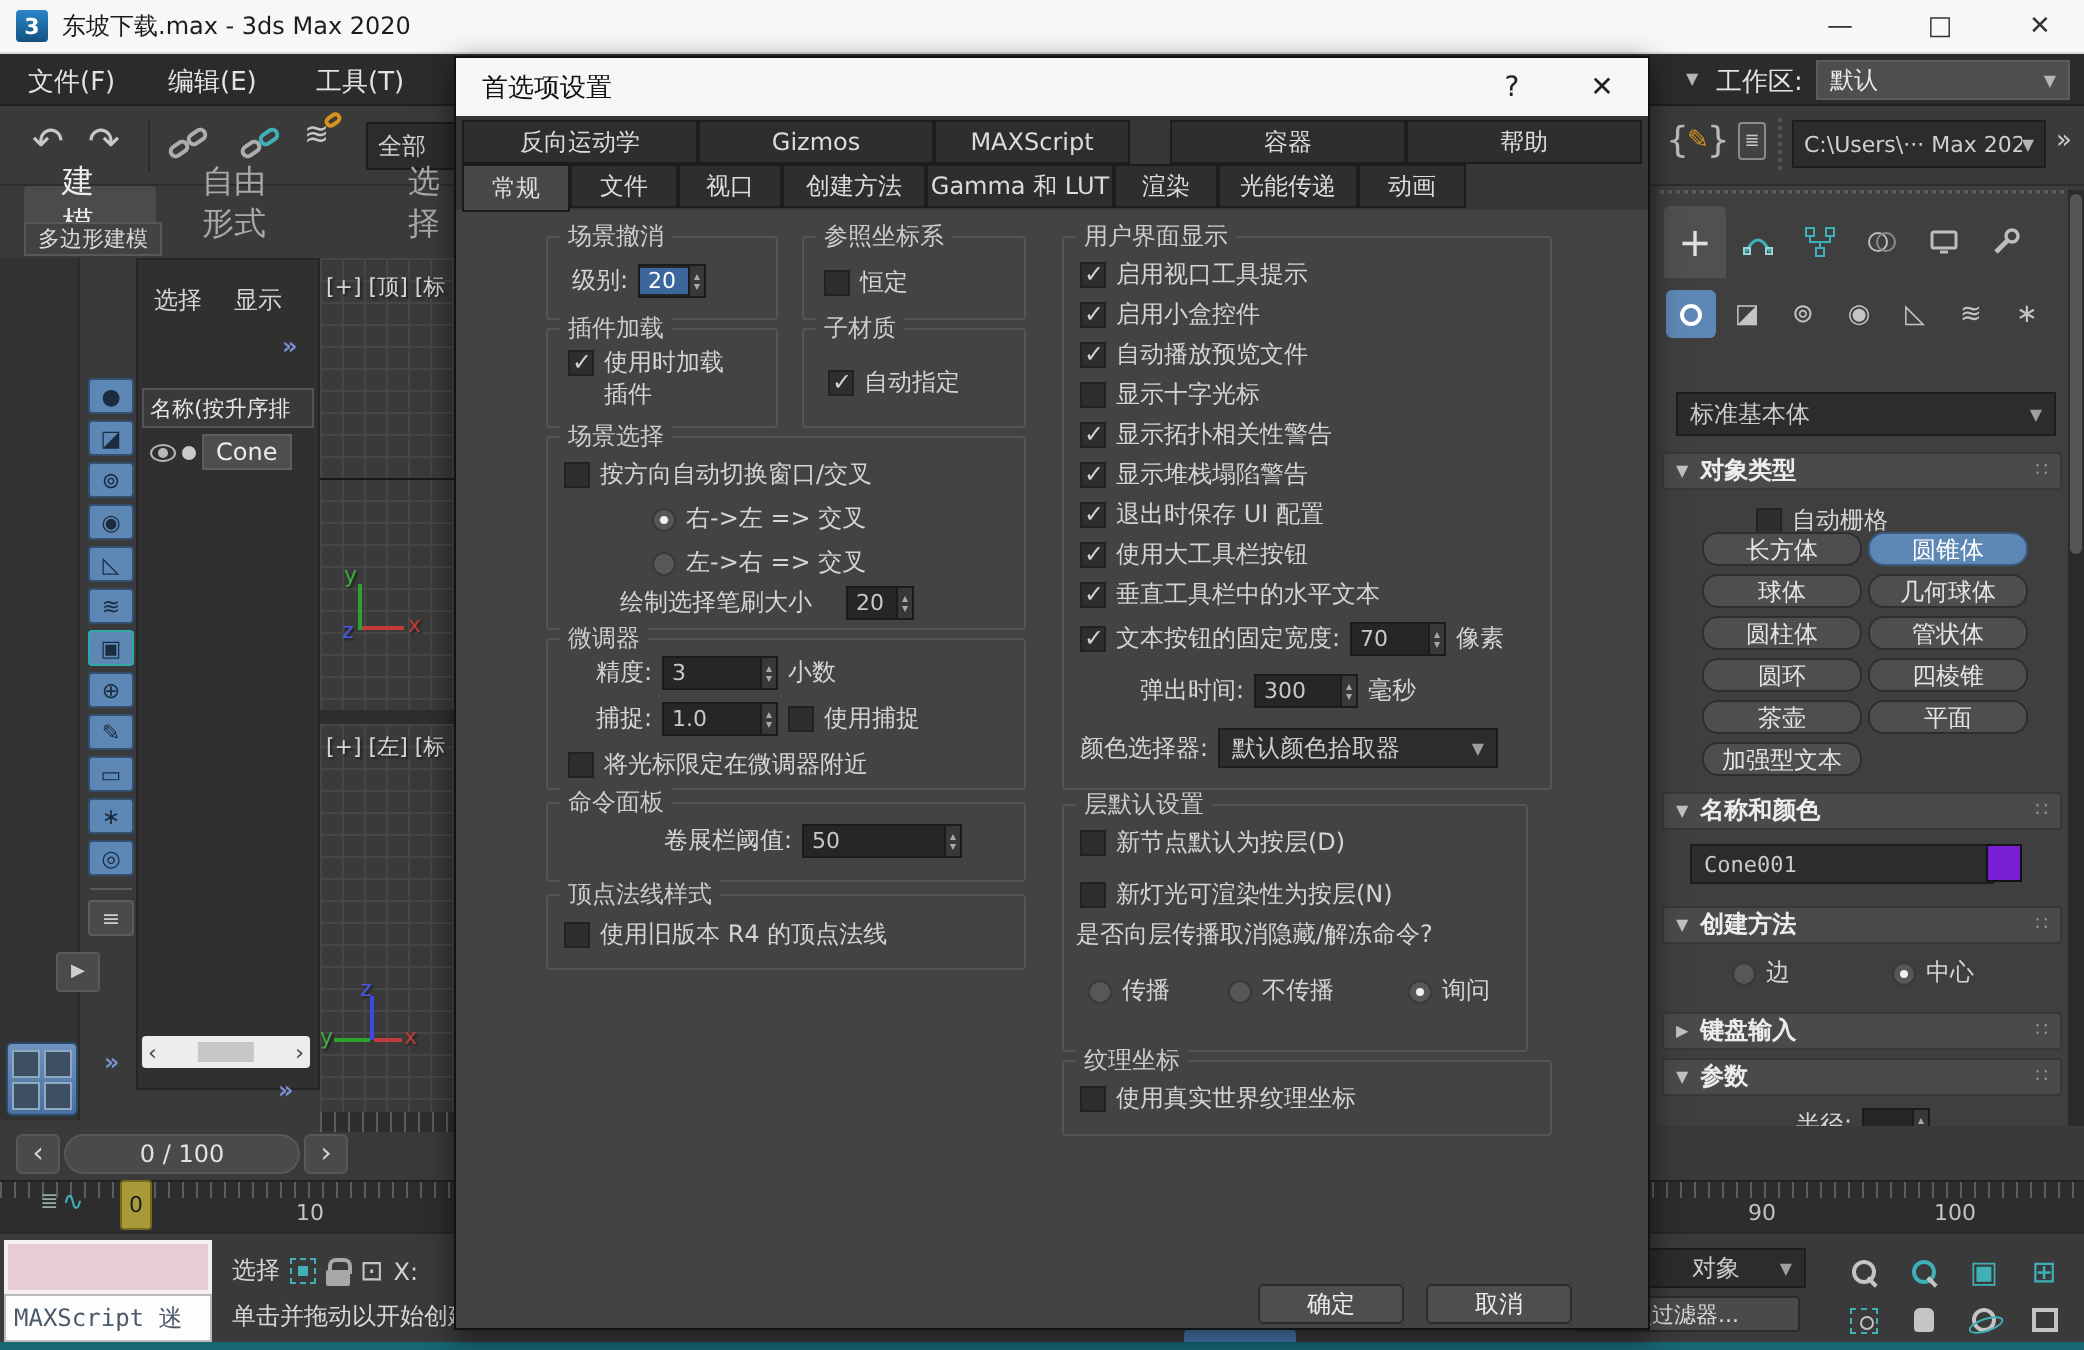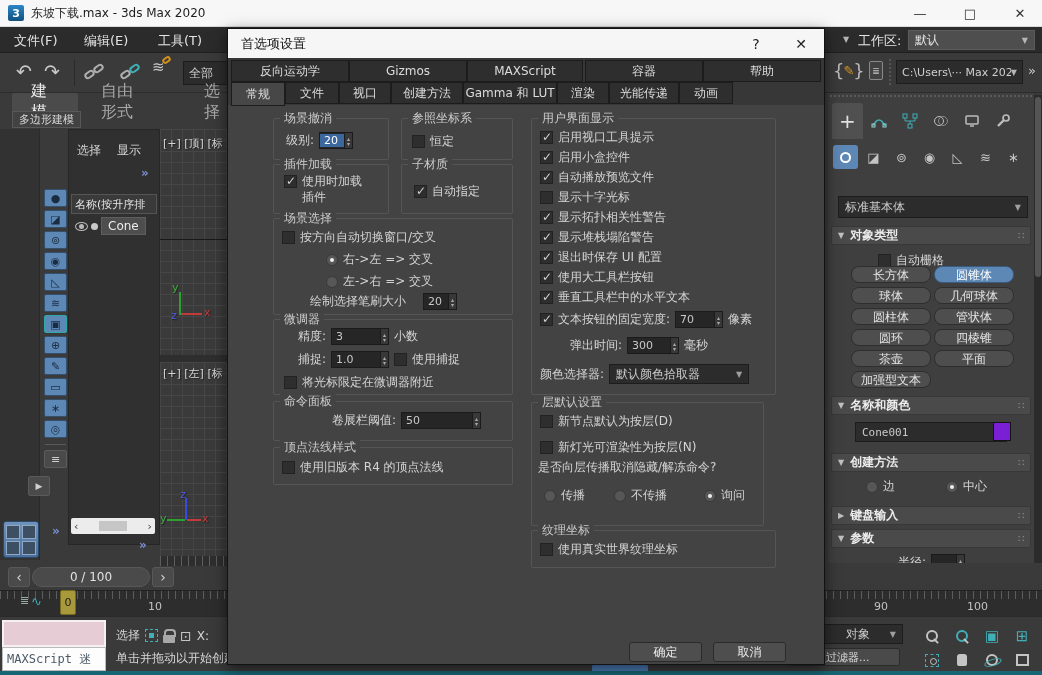--- a/index.html
+++ b/index.html
@@ -310,21 +310,21 @@
     <div class="pbtn" style="left:23px;top:236px">圆环</div>
     <div class="pbtn" style="left:106px;top:236px">四棱锥</div>
     <div class="pbtn" style="left:23px;top:257px">茶壶</div>
     <div class="pbtn" style="left:106px;top:257px">平面</div>
     <div class="pbtn" style="left:23px;top:278px">加强型文本</div>
 
     <div class="roll" style="top:303px">
         <span class="ra">▼</span>
         <span>名称和颜色</span>
       </div>
-    <div class="namefield" style="left:27px;top:329px;width:152px;height:20px">Cone001</div>
+    <div class="namefield" style="left:17px;top:329px;width:152px;height:20px">Cone001</div>
     <div class="swatch" style="left:165px;top:329px;width:18px;height:19px;background:#7b1fd4"></div>
 
     <div class="roll" style="top:360px">
         <span class="ra">▼</span>
         <span>创建方法</span>
       </div>
     <div class="row" style="left:38px;top:385px">
       <span class="rd"></span>
       <span>边</span>
     </div>
@@ -407,21 +407,21 @@
 
   <div class="abs dialog">
     <div class="dlgtitle">
         <span>首选项设置</span>
       </div>
     <div class="dlgbtn" style="left:513px">?</div>
     <div class="dlgbtn" style="left:558px">✕</div>
     <div class="dtabs"></div>
     <div class="dtab" style="left:3px;top:31px;width:118px">反向运动学</div>
     <div class="dtab" style="left:121px;top:31px;width:118px">Gizmos</div>
-    <div class="dtab" style="left:239px;top:31px;width:116px">MAXScript</div>
+    <div class="dtab" style="left:239px;top:31px;width:98px">MAXScript</div>
     <div class="dtab" style="left:357px;top:31px;width:118px">容器</div>
     <div class="dtab" style="left:475px;top:31px;width:118px">帮助</div>
     <div class="dtab sel" style="left:3px;top:53px;width:54px;height:24px">常规</div>
     <div class="dtab" style="left:57px;top:53px;width:54px">文件</div>
     <div class="dtab" style="left:111px;top:53px;width:52px">视口</div>
     <div class="dtab" style="left:163px;top:53px;width:72px">创建方法</div>
     <div class="dtab" style="left:235px;top:53px;width:94px">Gamma 和 LUT</div>
     <div class="dtab" style="left:329px;top:53px;width:52px">渲染</div>
     <div class="dtab" style="left:381px;top:53px;width:70px">光能传递</div>
     <div class="dtab" style="left:451px;top:53px;width:54px">动画</div>

